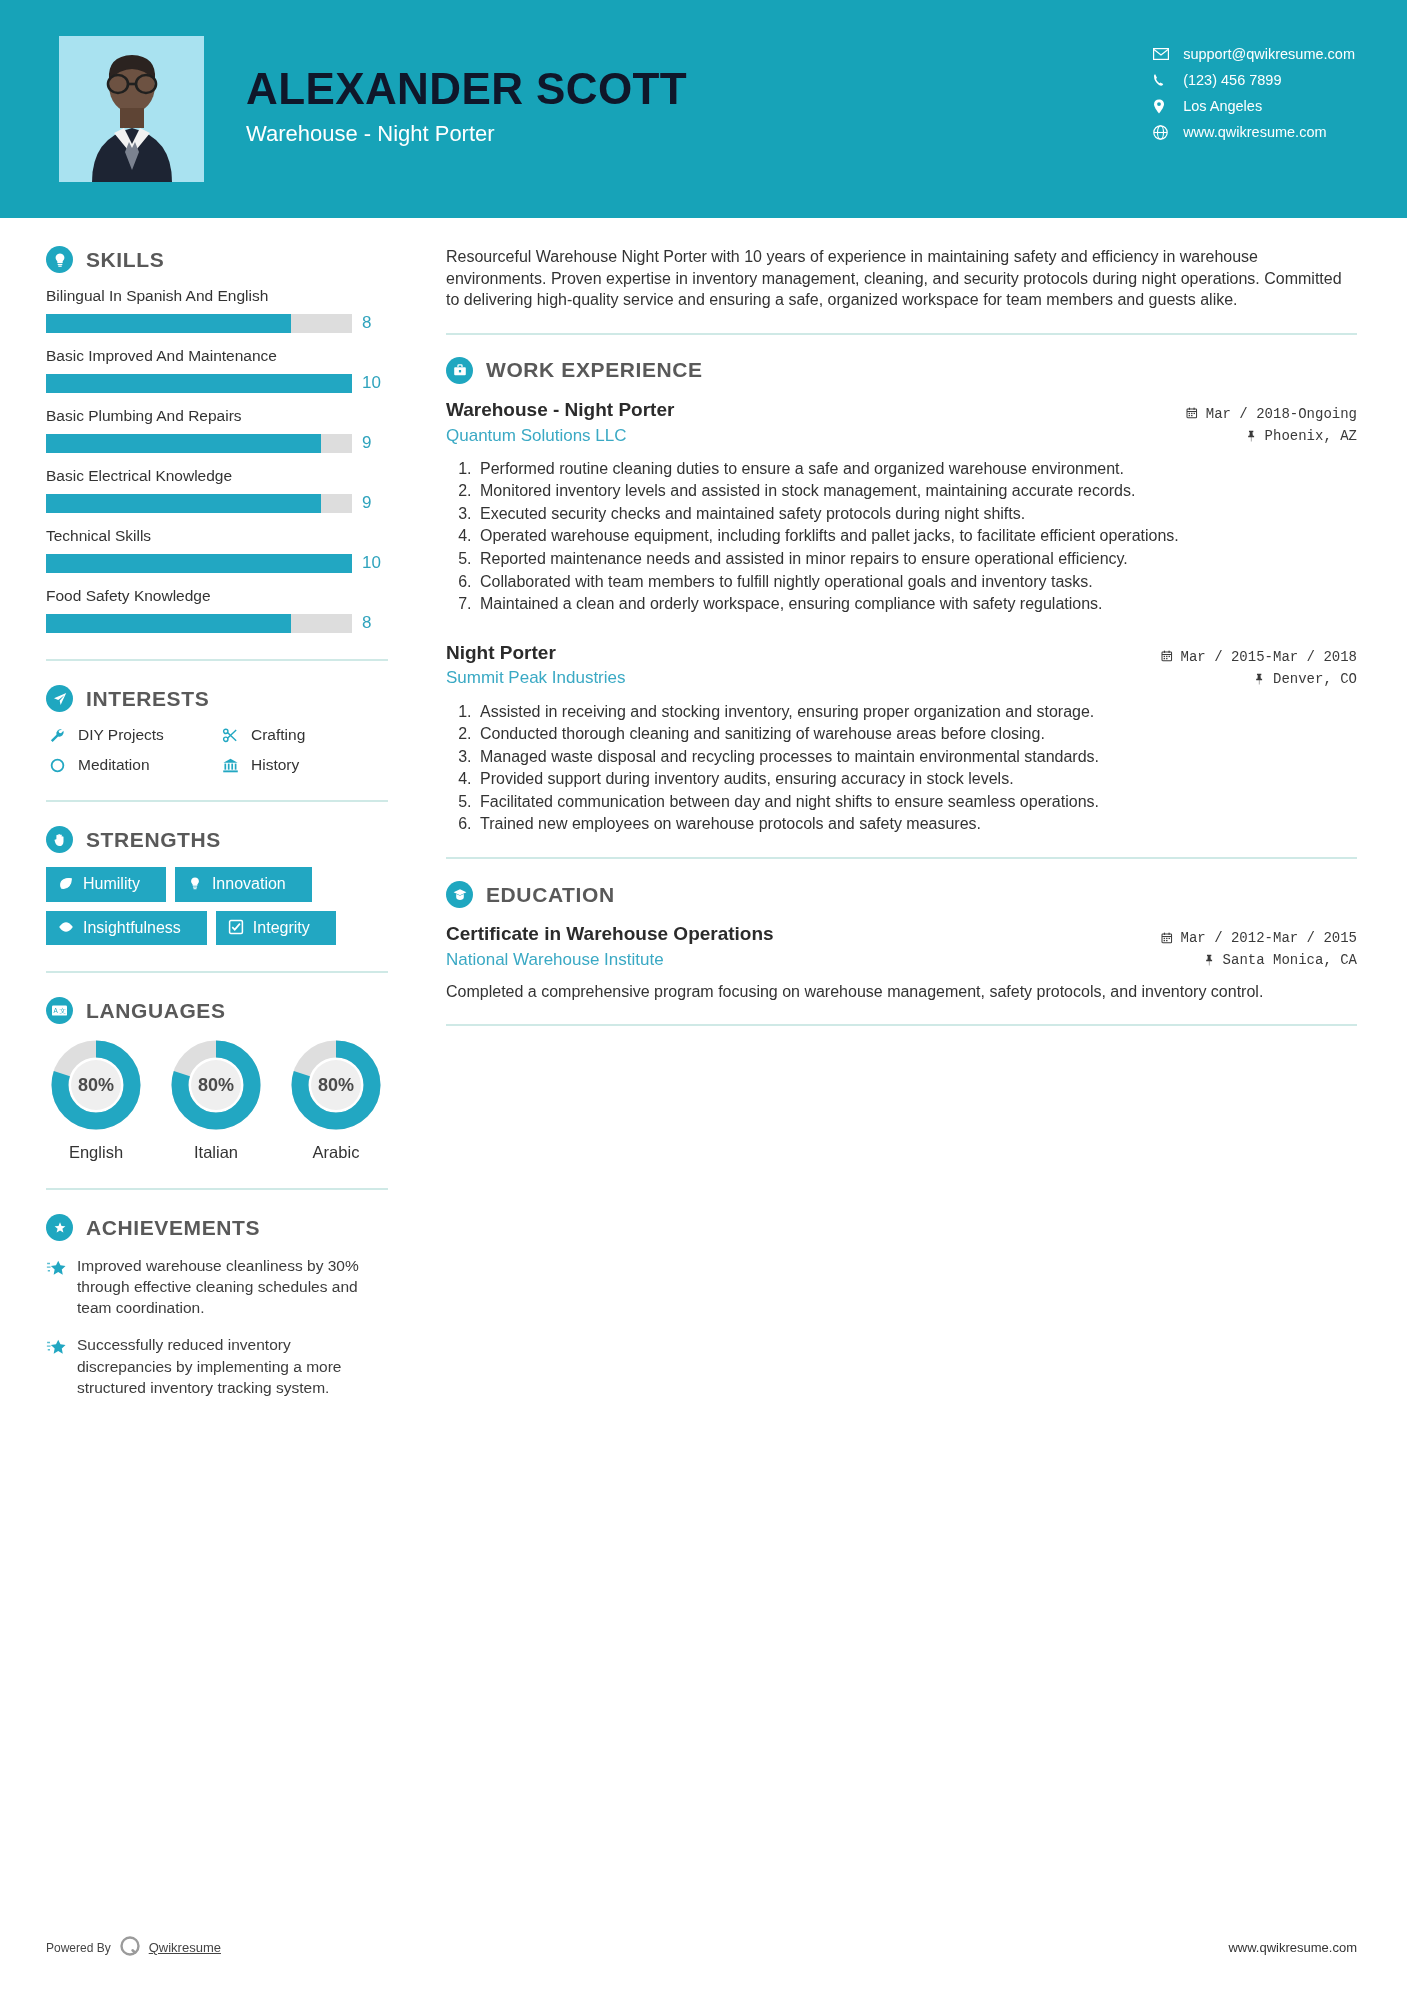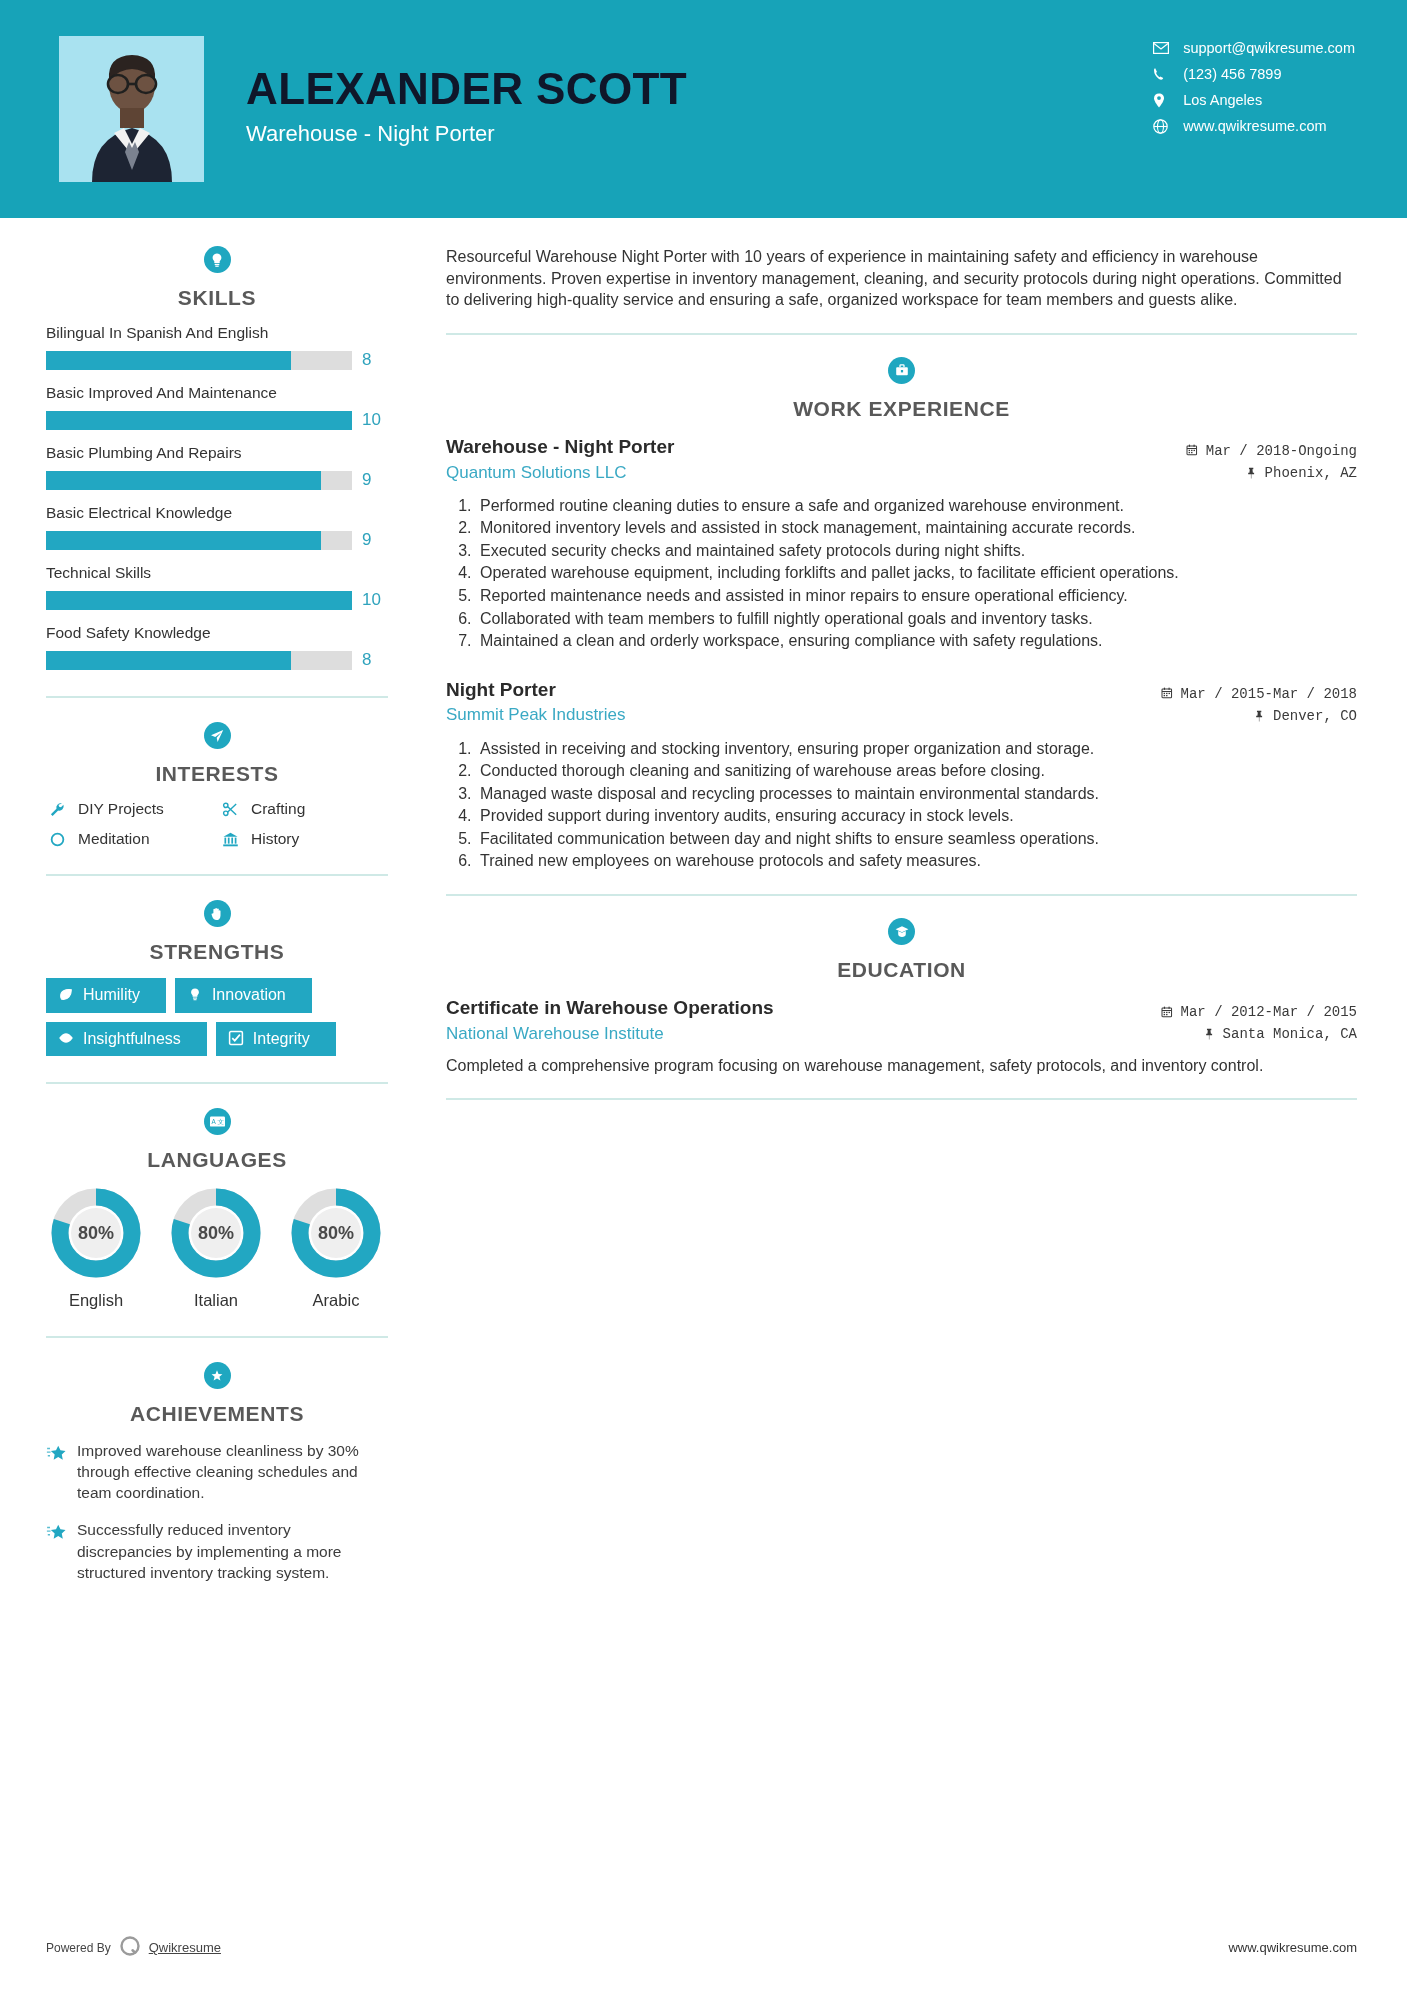--- a/index.html
+++ b/index.html
@@ -38,21 +38,21 @@
   }
   .title-sub {
     font-size: 22px;
     color: #ffffff;
     margin-top: 8px;
     font-weight: 400;
   }
   .contact {
     position: absolute;
     right: 52px;
-    top: 40px;
+    top: 46px;
     display: flex;
     flex-direction: column;
     gap: 10px;
   }
   .contact-row {
     display: flex;
     align-items: center;
     color: #ffffff;
     font-size: 14.5px;
     line-height: 1;
@@ -68,21 +68,20 @@
   .sheet { display: flex; padding-top: 28px; }
   .left-col { width: 400px; padding-left: 46px; padding-right: 12px; }
   .right-col { flex: 1; padding-left: 46px; padding-right: 50px; }
 
   
   .sec-head {
     display: flex;
     align-items: center;
     gap: 13px;
     margin-bottom: 14px;
-    flex-direction: column;
   }
   .sec-head .badge {
     width: 27px; height: 27px;
     border-radius: 50%;
     background: #1fa7c0;
     display: inline-flex; align-items: center; justify-content: center;
     flex: 0 0 auto;
   }
   .sec-head .badge svg { display: block; }
   .sec-head .t {

